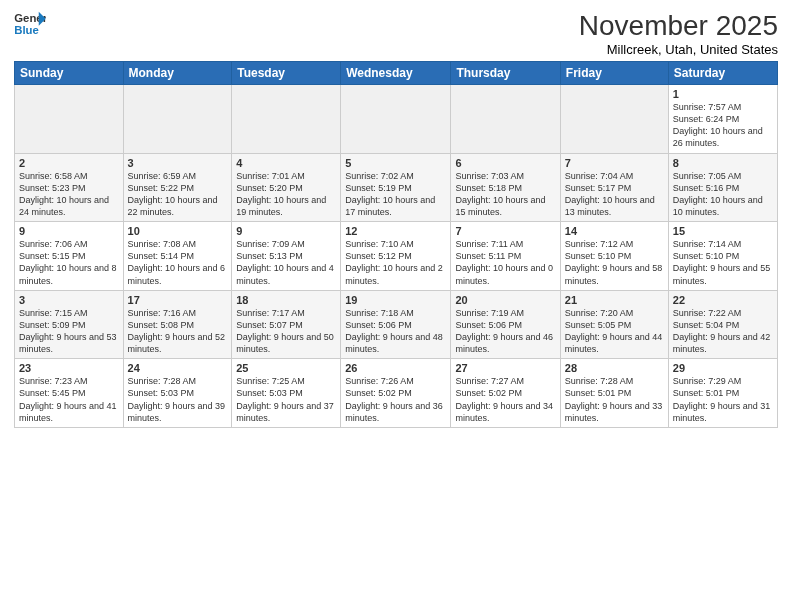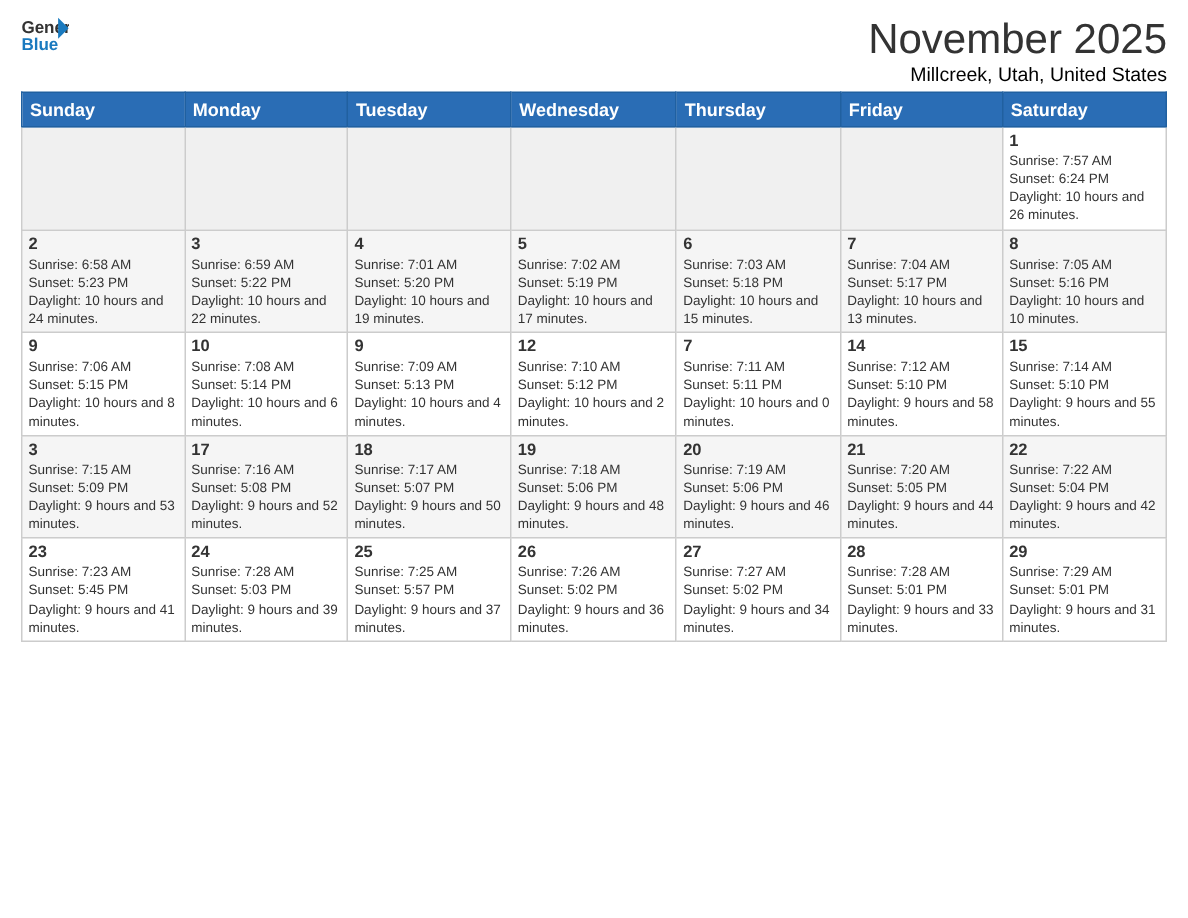--- a/index.html
+++ b/index.html
@@ -298,21 +298,21 @@
           <td>
             <span class="day-number">24</span>
             <div class="day-info">Sunrise: 7:28 AM
 Sunset: 5:03 PM
 Daylight: 9 hours
 and 39 minutes.</div>
           </td>
           <td>
             <span class="day-number">25</span>
             <div class="day-info">Sunrise: 7:25 AM
-Sunset: 5:57 PM
+Sunset: 5:03 PM
 Daylight: 9 hours
 and 37 minutes.</div>
           </td>
           <td>
             <span class="day-number">26</span>
             <div class="day-info">Sunrise: 7:26 AM
 Sunset: 5:02 PM
 Daylight: 9 hours
 and 36 minutes.</div>
           </td>

